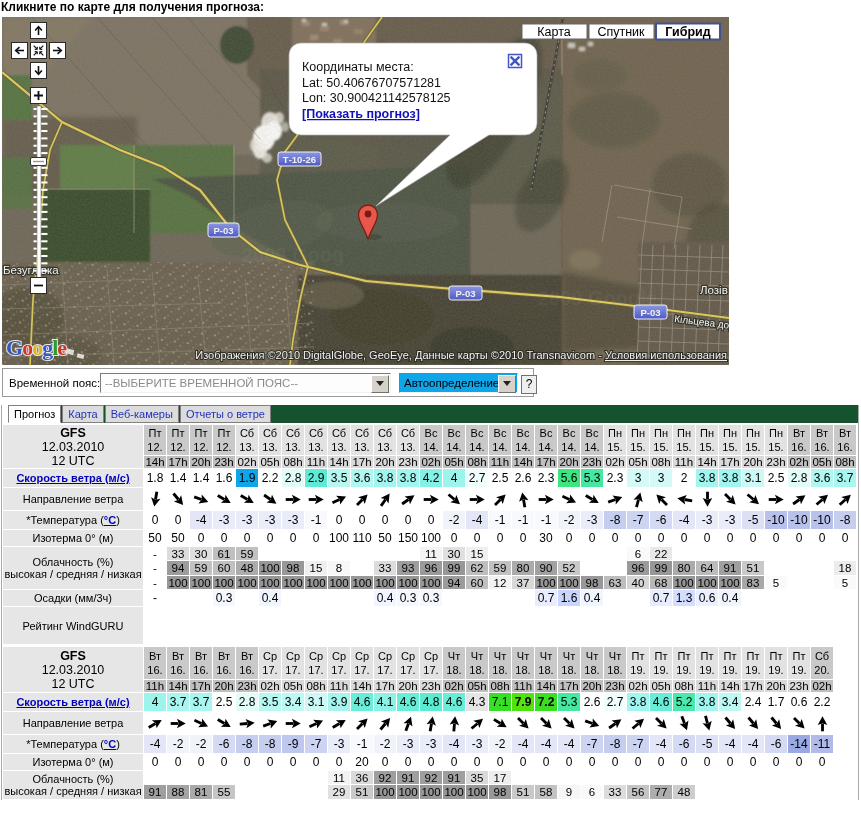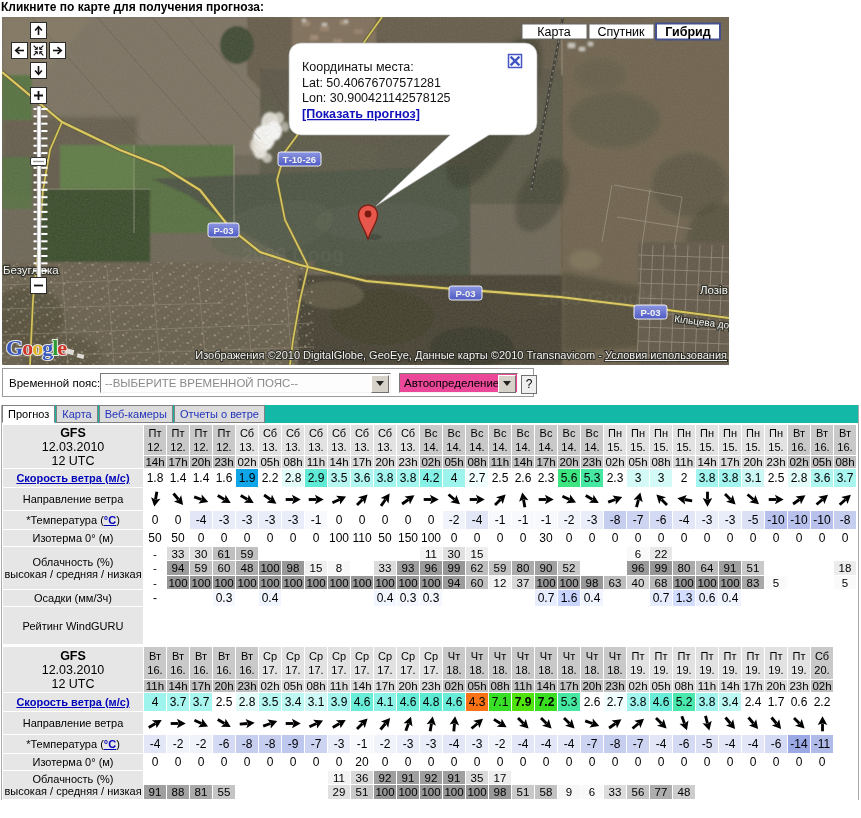--- a/index.html
+++ b/index.html
@@ -1,27 +1,27 @@
 <!DOCTYPE html>
 <html><head><meta charset="utf-8"><style>
 html,body{margin:0;padding:0;background:#fff;font-family:"Liberation Sans",sans-serif;}
 body{width:861px;height:818px;overflow:hidden;position:relative;}
 a{color:#0000bb;}
 #title{position:absolute;left:1px;top:0;font-size:12px;font-weight:bold;}
 #map{position:absolute;left:2px;top:17px;width:727px;height:348px;overflow:hidden;}
 #tzbox{position:absolute;left:2px;top:368px;width:530px;height:27px;border:1px solid #9a9a9a;font-size:12px;}
 
-.sel{position:absolute;height:20px;border-top:1px solid #7b7b7b;border-left:1px solid #7b7b7b;border-bottom:1px solid #f2f2f2;border-right:1px solid #f2f2f2;background:#ec4899;box-sizing:border-box;}
+.sel{position:absolute;height:20px;border-top:1px solid #7b7b7b;border-left:1px solid #7b7b7b;border-bottom:1px solid #f2f2f2;border-right:1px solid #f2f2f2;background:#0ea5e9;box-sizing:border-box;}
 .sel .tx{position:absolute;left:4px;top:3px;white-space:nowrap;font-size:11.5px;}
 .sel .ab{position:absolute;right:1px;top:1px;width:16px;height:16px;background:#d6d2ca;border:1px solid #fff;border-right-color:#707070;border-bottom-color:#707070;}
 .sel .ab:after{content:"";position:absolute;left:4px;top:5px;border:4px solid transparent;border-top:5px solid #222;}
 #qbtn{position:absolute;left:518px;top:6px;width:14px;height:17px;border:1px solid #707070;background:#efefef;text-align:center;font-size:12px;line-height:17px;}
 #wg{position:absolute;left:1px;top:405px;width:856px;border-left:1px solid #aaa;border-right:1px solid #aaa;}
 #placebar{height:22px;background:linear-gradient(#f7f7f7,#d9d9d9);border-top:1px solid #aaa;border-bottom:1px solid #aaa;font-size:12.5px;font-weight:bold;padding-left:5px;line-height:22px;}
-#tabs{height:18px;font-size:11.5px;position:relative;background:#14b8a6;}
+#tabs{height:18px;font-size:11.5px;position:relative;background:#14532d;margin-left:6px;}
 .tab{display:inline-block;height:16px;line-height:16px;padding:0 5px;border:1px solid #808080;margin-right:1px;background:#dcdcdc;float:left;font-size:11px;}
 .tab.on{background:#fff;border-bottom-color:#fff;}
 .tab a{text-decoration:none;color:#2233bb;}
 table.fc{border-collapse:separate;border-spacing:1px;background:#fff;table-layout:fixed;margin-top:1px;}
 table.fc td{padding:0;text-align:center;overflow:hidden;white-space:nowrap;}
 .lbl{background:#e6e6e6;font-size:11px;}
 .lbl.hd{font-size:12.5px;line-height:14px;}
 .lbl a{color:#0000bb;font-weight:bold;}
 .dc{font-size:11px;line-height:14px;}
 .dc.dk{background:#c9c9c9;}
@@ -933,21 +933,21 @@
           <td class="vc" style="background:#e2fcfa">2.8</td>
           <td class="vc" style="background:#b7f7f2">3.5</td>
           <td class="vc" style="background:#bef8f3">3.4</td>
           <td class="vc" style="background:#ccf9f5">3.1</td>
           <td class="vc" style="background:#a5f4ee">3.9</td>
           <td class="vc" style="background:#6aedd8">4.6</td>
           <td class="vc" style="background:#8cf1e7">4.1</td>
           <td class="vc" style="background:#6aedd8">4.6</td>
           <td class="vc" style="background:#5cebd2">4.8</td>
           <td class="vc" style="background:#6aedd8">4.6</td>
-          <td class="vc" style="background:#f97316">4.3</td>
+          <td class="vc" style="background:#e5e5e5">4.3</td>
           <td class="vc" style="font-weight:normal;background:#38df27">7.1</td>
           <td class="vc" style="font-weight:bold;background:#50e30e">7.9</td>
           <td class="vc" style="font-weight:bold;background:#3adf22">7.2</td>
           <td class="vc" style="background:#46e7a0">5.3</td>
           <td class="vc" style="background:#ffffff">2.6</td>
           <td class="vc" style="background:#f0fefd">2.7</td>
           <td class="vc" style="background:#a2f4ee">3.8</td>
           <td class="vc" style="background:#6aedd8">4.6</td>
           <td class="vc" style="background:#4ae8ac">5.2</td>
           <td class="vc" style="background:#a2f4ee">3.8</td>

